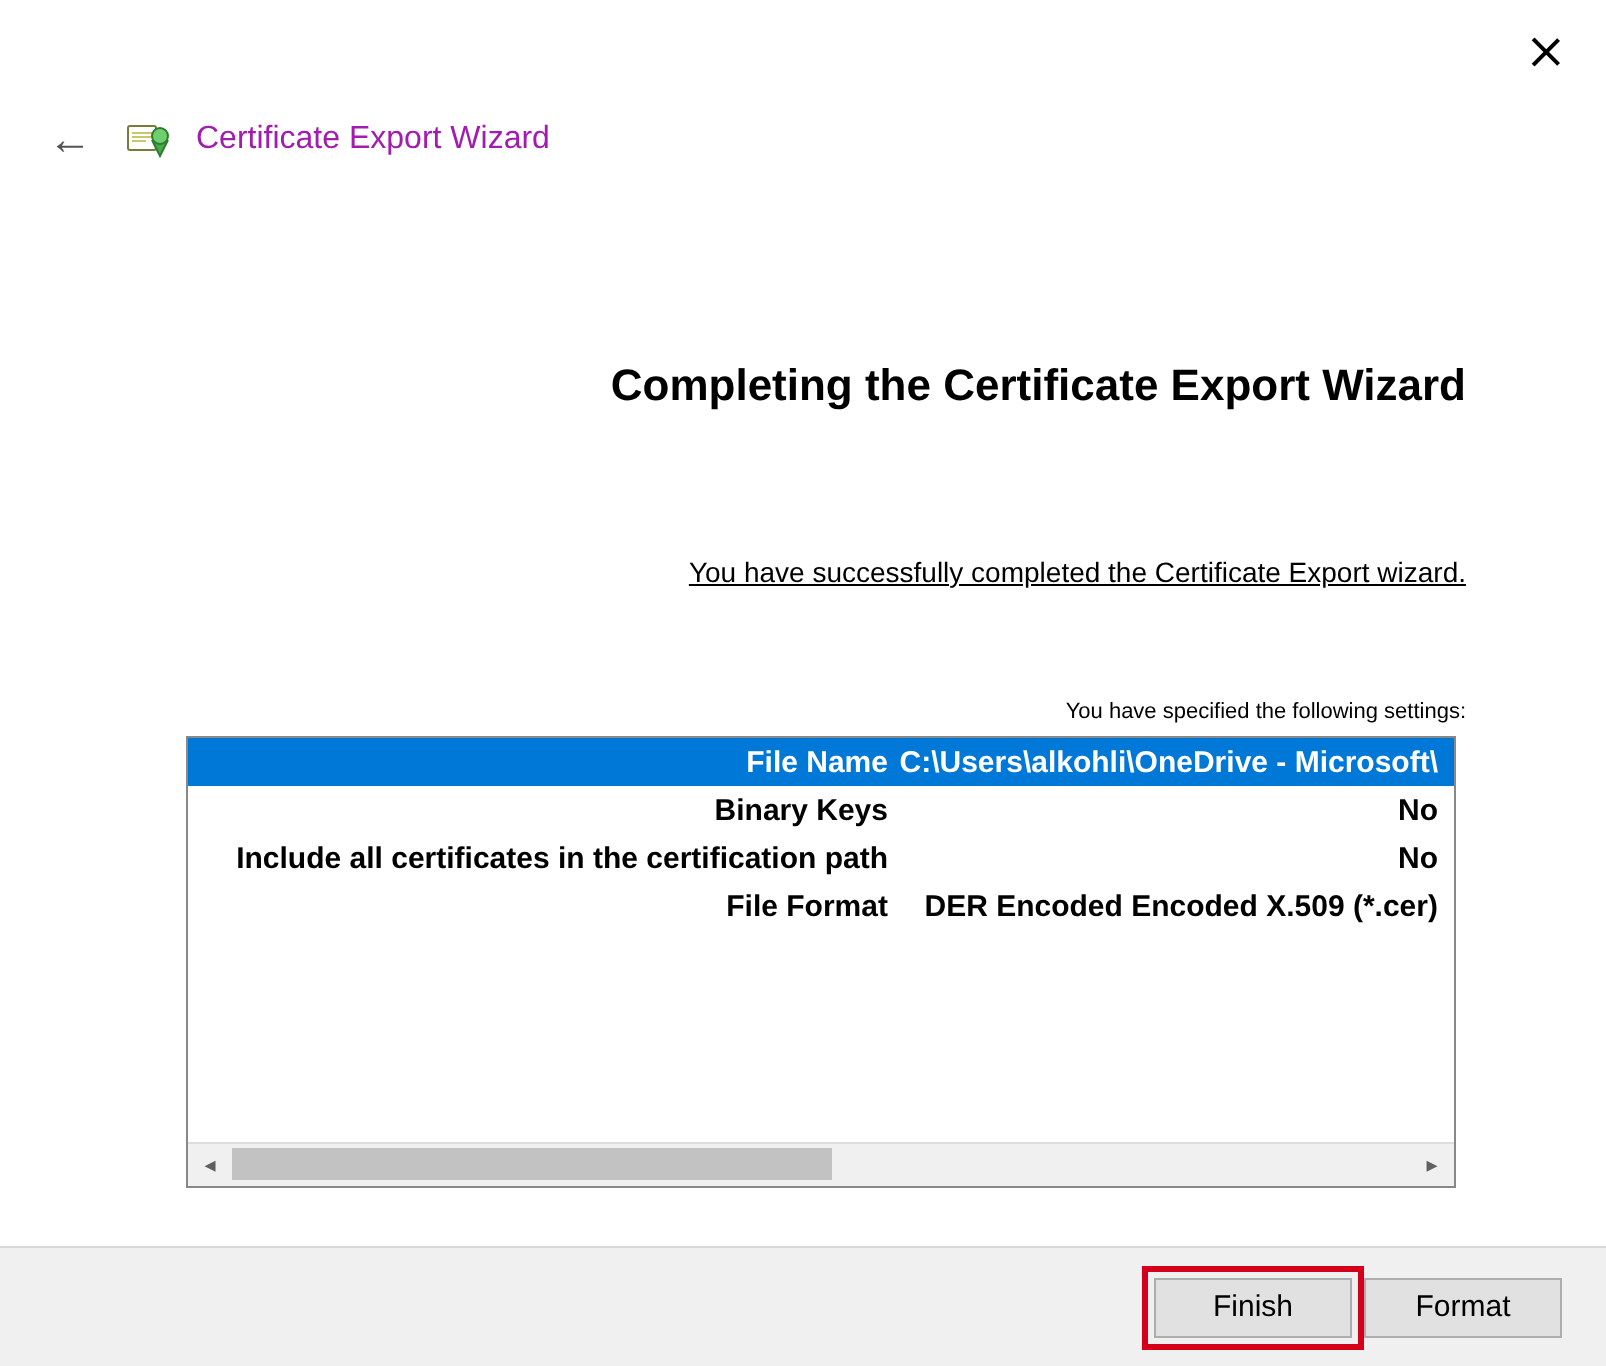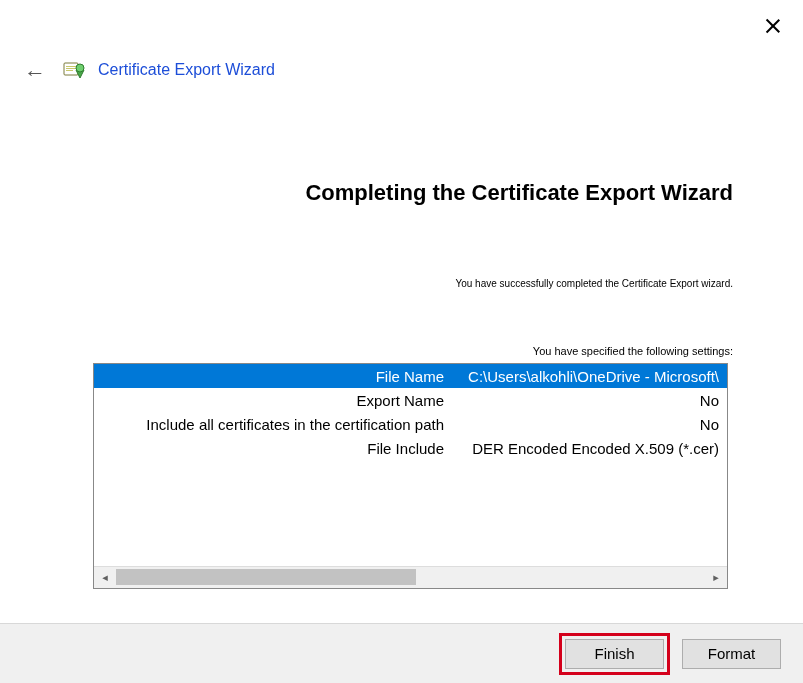--- a/index.html
+++ b/index.html
@@ -48,52 +48,54 @@
       padding: 0 4px;
     }
     .wizard-icon {
       width: 24px;
       height: 24px;
       position: relative;
     }
     .wizard-icon svg { display: block; }
     .wizard-title {
       font-size: 16px;
-      color: #1d4ed8;
+      color: #a21caf;
     }
 
     .content {
       padding: 40px 70px 0 93px;
       text-align: right;
     }
     .heading {
       font-size: 22px;
       font-weight: 600;
       color: #000;
       margin: 58px 0 0 0;
     }
     .success-text {
-      font-size: 10px;
+      font-size: 14px;
       margin: 72px 0 0 0;
+      text-decoration: underline;
     }
     .settings-label {
       font-size: 11px;
       margin: 56px 0 6px 0;
     }
     .table-container {
       border: 1px solid #888;
       width: 635px;
       height: 226px;
       position: relative;
       overflow: hidden;
       background: #fff;
     }
     .table-body {
       height: 200px;
       overflow: hidden;
+      font-weight: bold;
     }
     .table-row {
       display: flex;
       height: 24px;
       align-items: center;
       font-size: 15px;
       padding: 0 8px;
     }
     .table-row.selected {
       background: #0078d7;
@@ -143,21 +145,20 @@
       bottom: 0;
       left: 0;
       right: 0;
       height: 60px;
       background: #f0f0f0;
       border-top: 1px solid #d8d8d8;
       display: flex;
       align-items: center;
       justify-content: flex-end;
       padding-right: 22px;
-      gap: 12px;
     }
     .btn {
       width: 99px;
       height: 30px;
       background: #e1e1e1;
       border: 1px solid #adadad;
       font-family: inherit;
       font-size: 15px;
       cursor: pointer;
       display: flex;
@@ -194,29 +195,29 @@
   <div class="success-text">You have successfully completed the Certificate Export wizard.</div>
   <div class="settings-label">You have specified the following settings:</div>
 
   <div class="table-container">
     <div class="table-body">
       <div class="table-row selected">
         <span class="col1">File Name</span>
         <span class="col2">C:\Users\alkohli\OneDrive - Microsoft\</span>
       </div>
       <div class="table-row">
-        <span class="col1">Export Name</span>
+        <span class="col1">Binary Keys</span>
         <span class="col2">No</span>
       </div>
       <div class="table-row">
         <span class="col1">Include all certificates in the certification path</span>
         <span class="col2">No</span>
       </div>
       <div class="table-row">
-        <span class="col1">File Include</span>
+        <span class="col1">File Format</span>
         <span class="col2">DER Encoded Encoded X.509 (*.cer)</span>
       </div>
     </div>
     <div class="scrollbar-h">
       <div class="sb-arrow">◂</div>
       <div class="sb-track">
         <div class="sb-thumb"></div>
       </div>
       <div class="sb-arrow">▸</div>
     </div>

